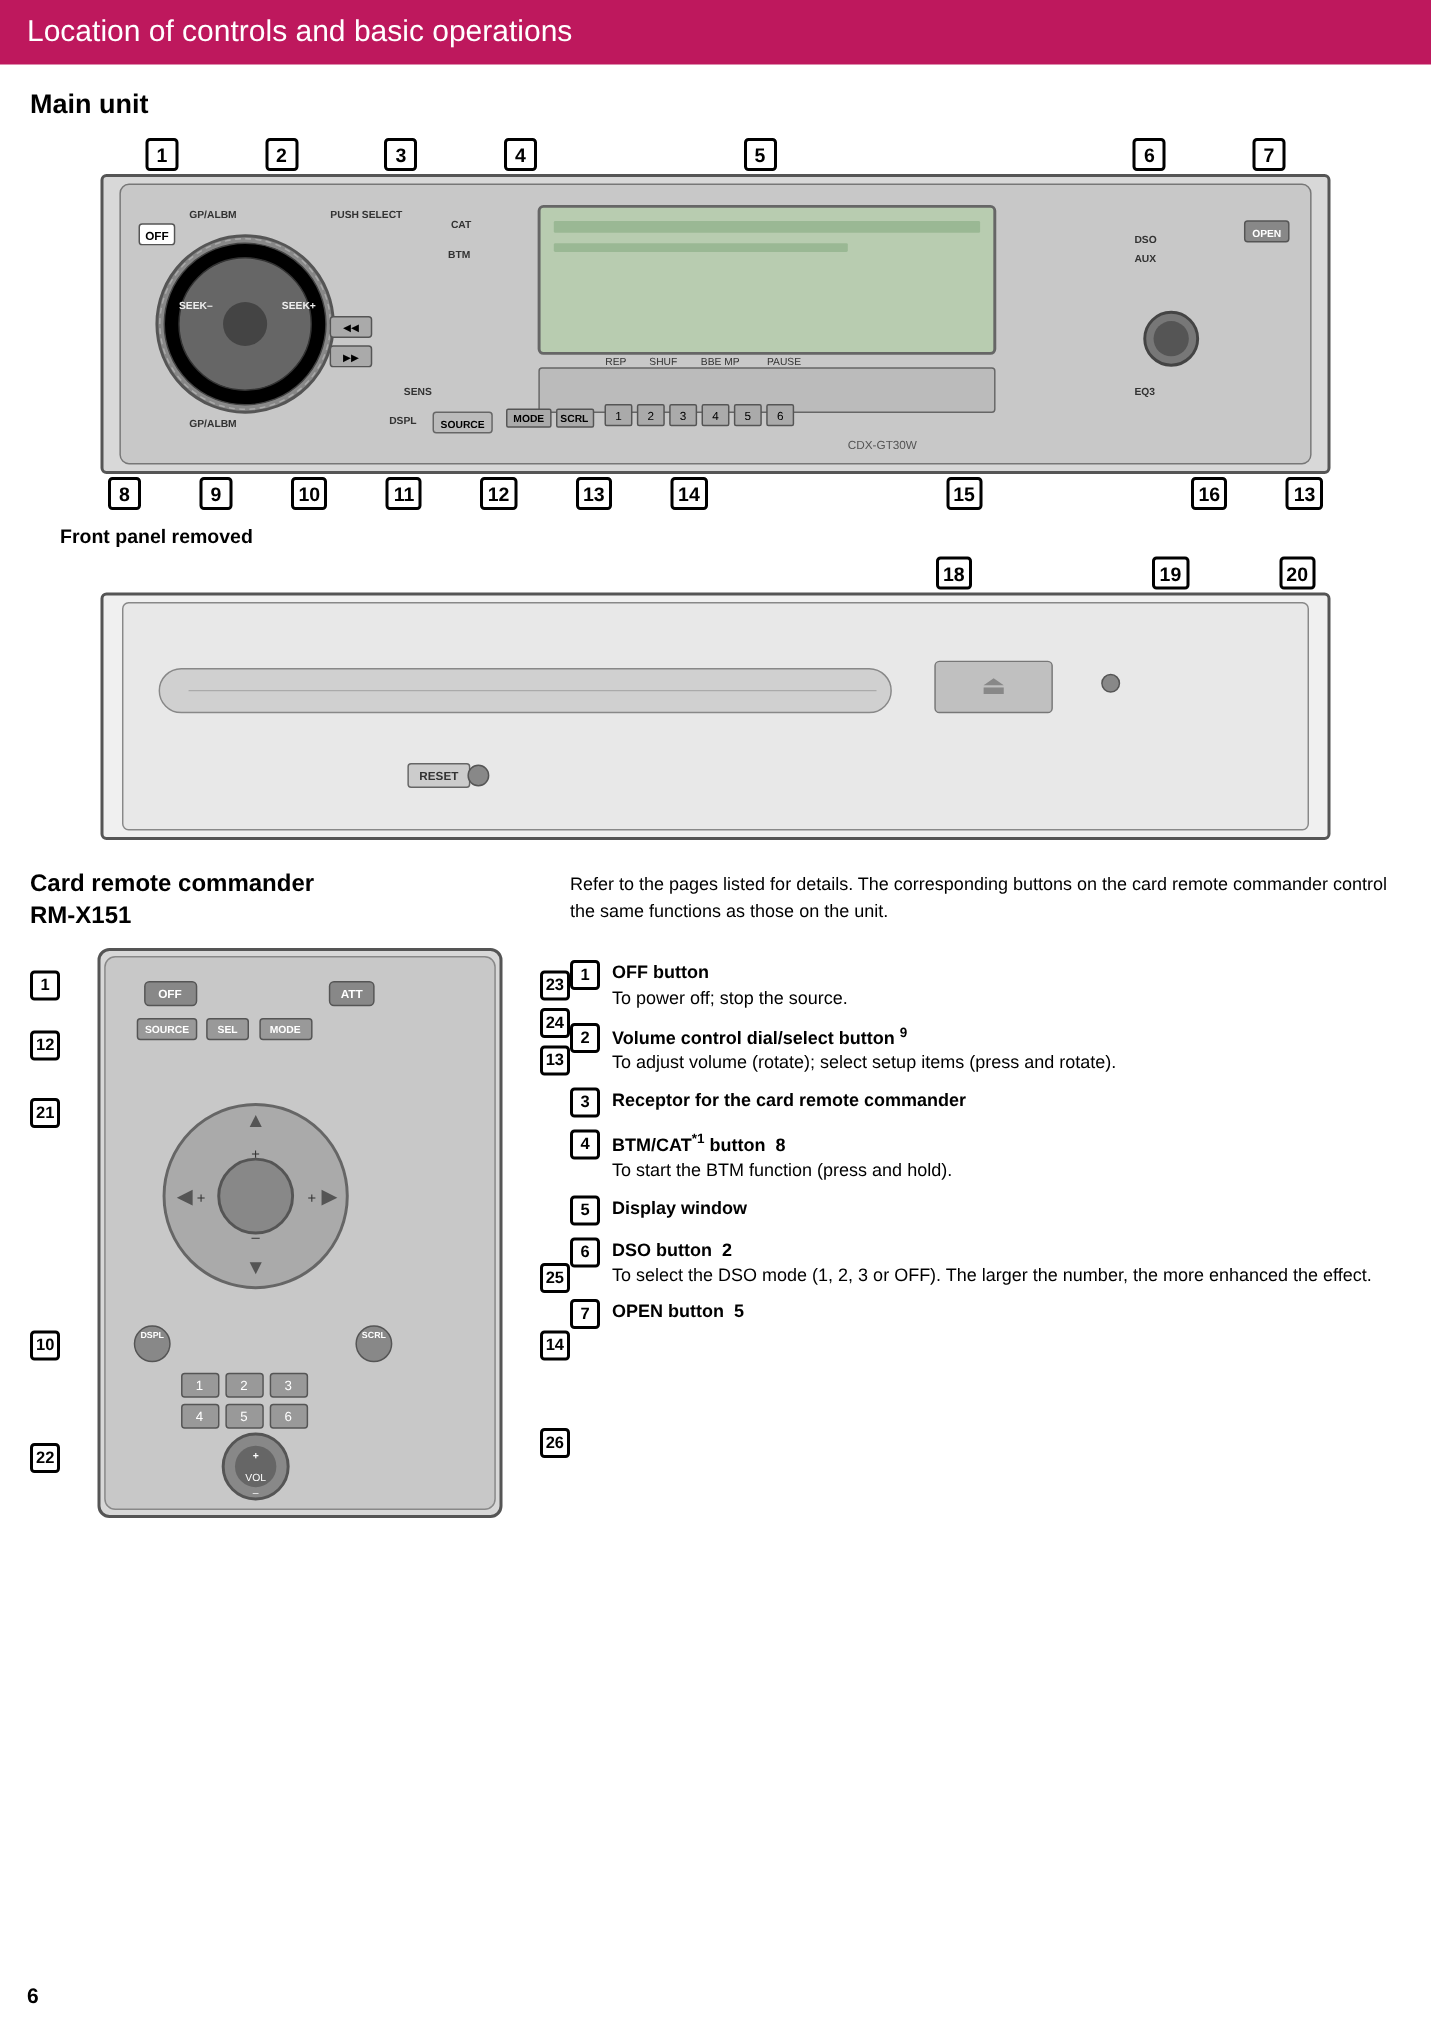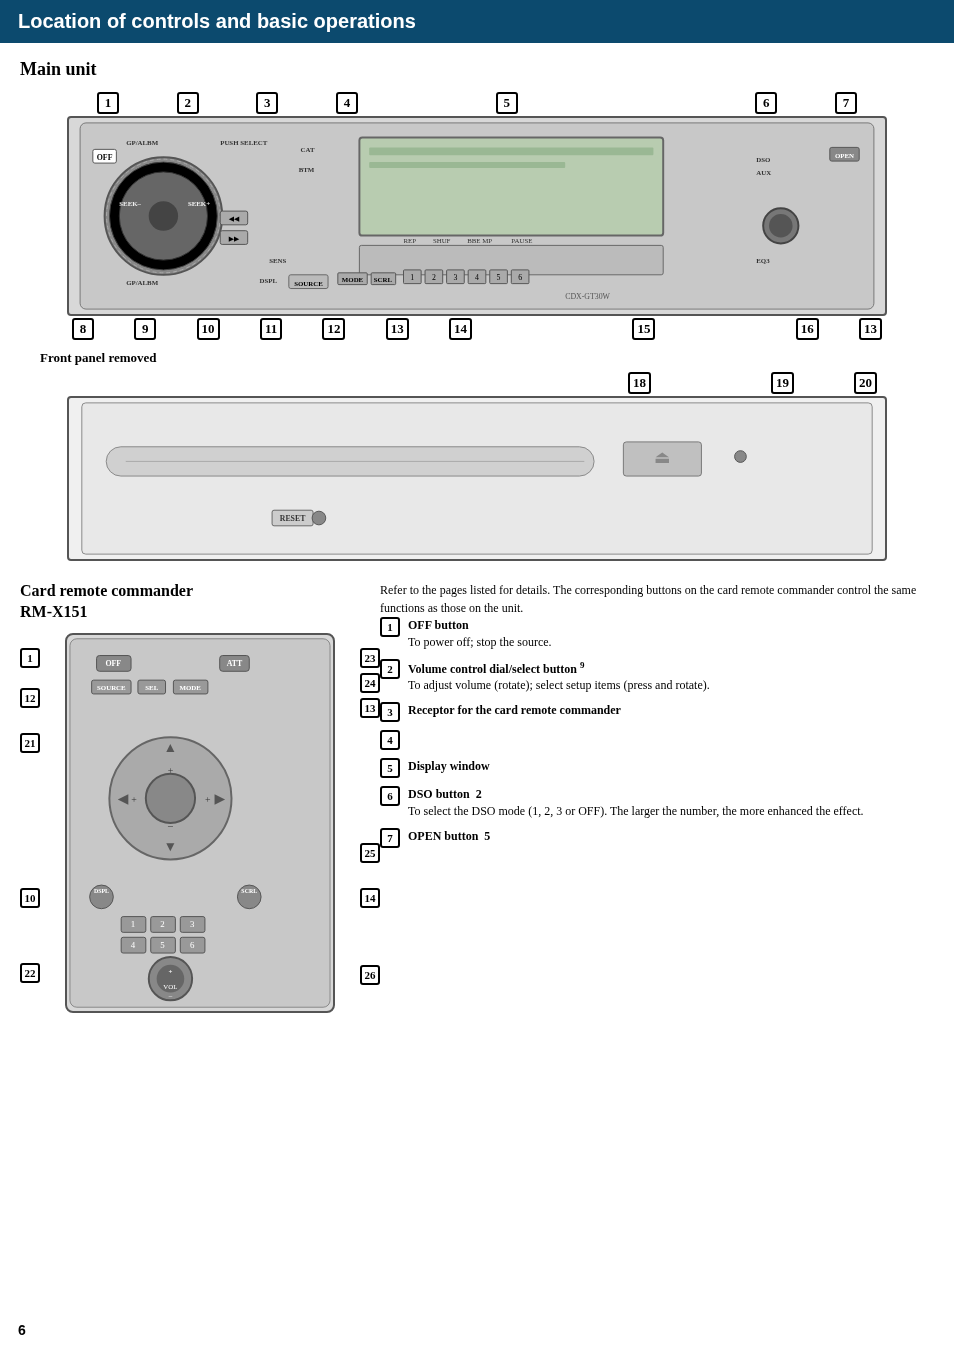--- a/index.html
+++ b/index.html
@@ -7,30 +7,29 @@
       width: 954px;
       min-height: 1352px;
       background: #fff;
       font-family: Arial, Helvetica, sans-serif;
       font-size: 13px;
       color: #000;
     }
 
     
     .header-bar {
-      background: #0c4a6e;
+      background: #be185d;
       color: #fff;
       padding: 10px 18px;
       font-size: 20px;
-      font-weight: bold;
+      font-weight: normal;
     }
 
     .main-content {
       padding: 16px 20px;
-      font-family: Liberation Serif, serif;
     }
 
     .section-title {
       font-size: 18px;
       font-weight: bold;
       margin-bottom: 12px;
     }
 
     .diagram-wrapper {
       position: relative;
@@ -96,21 +95,21 @@
       background: #fff;
       min-width: 20px;
       height: 20px;
       padding: 0 2px;
     }
 
     
     .desc-intro {
       font-size: 12px;
       line-height: 1.5;
-      margin-bottom: 0;
+      margin-bottom: 24px;
     }
 
     .desc-list {
       display: flex;
       flex-direction: column;
       gap: 8px;
     }
 
     .desc-item {
       display: flex;
@@ -323,21 +322,21 @@
         <span class="remote-badge" style="position:absolute; left:0; top:55px;">12</span>
         <span class="remote-badge" style="position:absolute; left:0; top:100px;">21</span>
         <span class="remote-badge" style="position:absolute; left:0; top:255px;">10</span>
         <span class="remote-badge" style="position:absolute; left:0; top:330px;">22</span>
 
         <span class="remote-badge" style="position:absolute; right:0; top:15px;">23</span>
         <span class="remote-badge" style="position:absolute; right:0; top:40px;">24</span>
         <span class="remote-badge" style="position:absolute; right:0; top:65px;">13</span>
         <span class="remote-badge" style="position:absolute; right:0; top:210px;">25</span>
         <span class="remote-badge" style="position:absolute; right:0; top:255px;">14</span>
-        <span class="remote-badge" style="position:absolute; right:0; top:332px;">26</span>
+        <span class="remote-badge" style="position:absolute; right:0; top:320px;">26</span>
 
         <svg width="270" height="380" viewBox="0 0 270 380" style="display:block; margin:0 auto; border:2px solid #555; border-radius:8px; background:#d8d8d8;">
           <rect x="3" y="3" width="264" height="374" rx="7" fill="#c8c8c8" stroke="#888" stroke-width="1"></rect>
 
           <rect x="30" y="20" width="35" height="16" rx="3" fill="#888" stroke="#555" stroke-width="1"></rect>
           <text x="47" y="31" text-anchor="middle" font-size="8" font-weight="bold" fill="#fff">OFF</text>
           <rect x="155" y="20" width="30" height="16" rx="3" fill="#888" stroke="#555" stroke-width="1"></rect>
           <text x="170" y="31" text-anchor="middle" font-size="8" font-weight="bold" fill="#fff">ATT</text>
 
           <rect x="25" y="45" width="40" height="14" rx="2" fill="#999" stroke="#555" stroke-width="1"></rect>
@@ -412,20 +411,24 @@
 
         <div class="desc-item">
           <span class="desc-badge">3</span>
           <div class="desc-text">
             <strong>Receptor for the card remote commander</strong>
           </div>
         </div>
 
         <div class="desc-item">
           <span class="desc-badge">4</span>
+          <div class="desc-text">
+            <strong>BTM/CAT<span class="sup">*1</span> button&nbsp;&nbsp;8</strong><br>
+            <span>To start the BTM function (press and hold).</span>
+          </div>
         </div>
 
         <div class="desc-item">
           <span class="desc-badge">5</span>
           <div class="desc-text">
             <strong>Display window</strong>
           </div>
         </div>
 
         <div class="desc-item">

